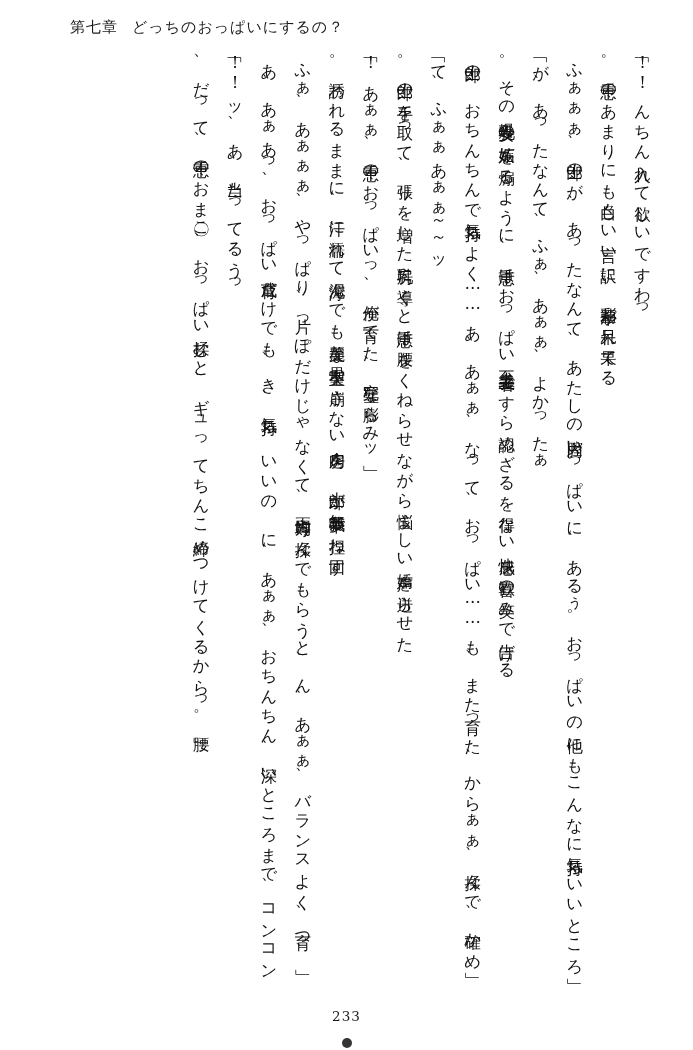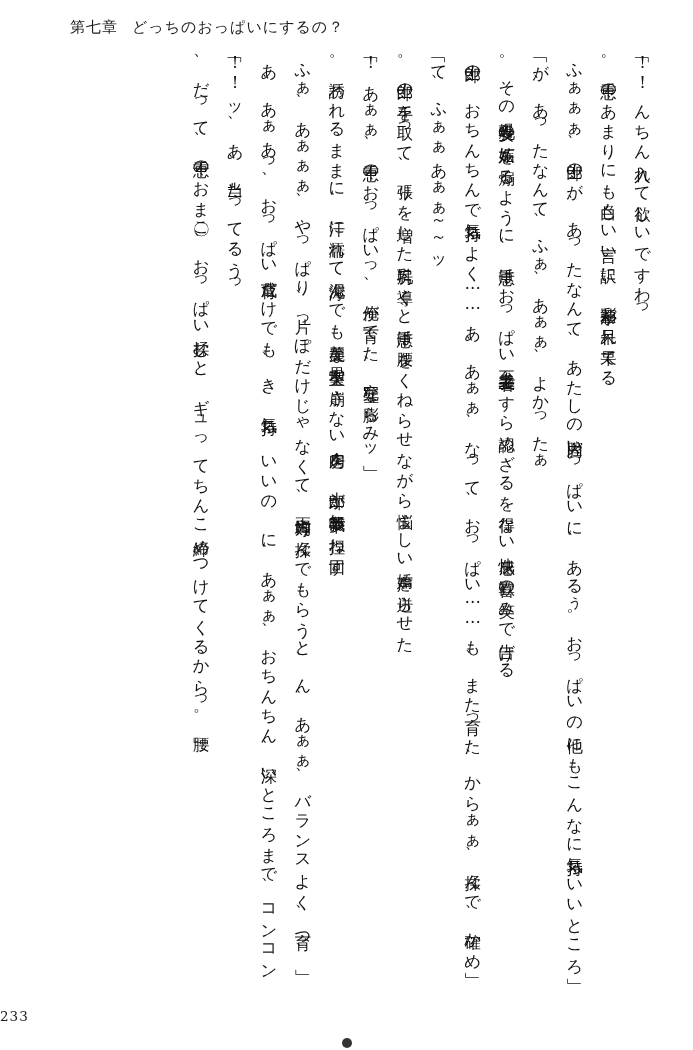--- a/index.html
+++ b/index.html
@@ -83,20 +83,21 @@
   }
   .vtext p.noindent {
     text-indent: 0;
   }
   
   .page-number {
     position: absolute;
     bottom: 26px;
     left: 0;
     right: 0;
+    text-align: center;
     font-size: 13.5px;
     color: #1a1a1a;
     letter-spacing: 1px;
   }
   .bottom-mark {
     position: absolute;
     bottom: 2px;
     left: 50%;
     transform: translateX(-50%);
     width: 10px;

